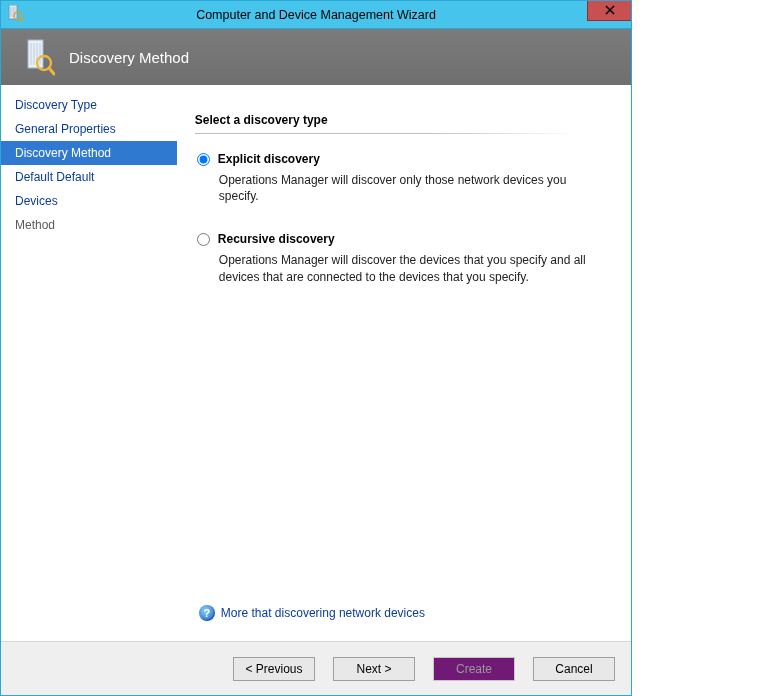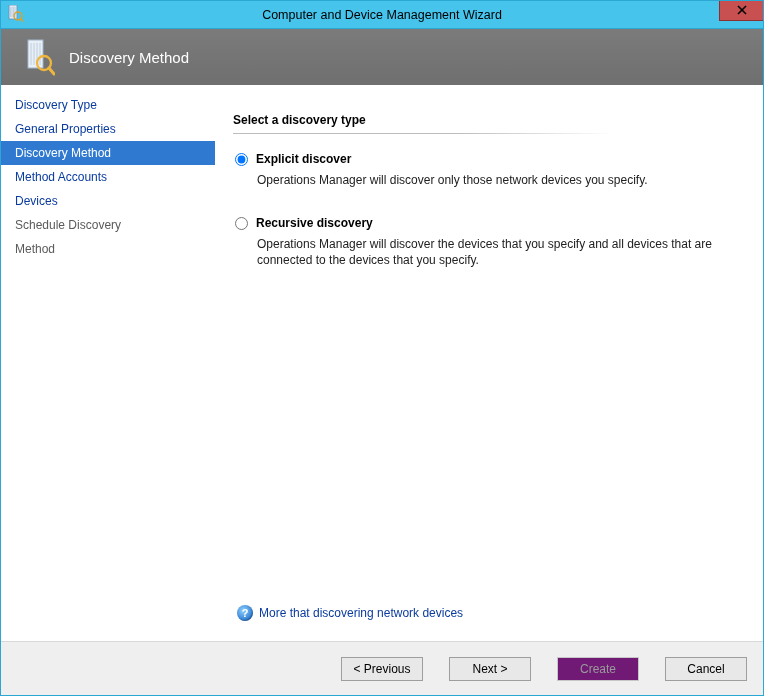--- a/index.html
+++ b/index.html
@@ -1,18 +1,18 @@
 <!DOCTYPE html>
 <html><head>
 <meta charset="utf-8">
 <style>
   * { box-sizing: border-box; }
   html, body { margin: 0; padding: 0; font-family: "Segoe UI", Tahoma, sans-serif; font-size: 12px; color: #000; }
   .window {
-    width: 764px; height: 696px;
+    width: 632px; height: 696px;
     border: 1px solid #2aa7d4;
     background: #fff;
     display: flex; flex-direction: column;
     position: relative;
   }
   .titlebar {
     height: 28px;
     background: #47c4ec;
     display: flex; align-items: center; justify-content: center;
     position: relative;
@@ -108,21 +108,21 @@
     background: radial-gradient(circle at 40% 35%, #8fd2ff, #2f7ad0 70%);
     display: flex; align-items: center; justify-content: center;
     color: #fff; font-weight: 700; font-size: 11px;
     box-shadow: inset -1px -1px 1px rgba(0,0,0,0.25);
   }
   .footer {
     height: 54px;
     background: #efefef;
     border-top: 1px solid #d8d8d8;
     display: flex; align-items: center; justify-content: flex-end;
-    padding: 0 16px; gap: 26px;
+    padding: 0 16px; gap: 18px;
   }
   .btn {
     min-width: 82px; height: 24px;
     border: 1px solid #9e9e9e;
     background: #e8e8e8;
     font-size: 12px;
     display: flex; align-items: center; justify-content: center;
     padding: 0 10px;
     cursor: default;
   }
@@ -174,33 +174,32 @@
     </span>
     <span>Discovery Method</span>
   </div>
 
   <div class="body">
 
     <div class="sidebar">
       <div class="side-item">Discovery Type</div>
       <div class="side-item">General Properties</div>
       <div class="side-item active">Discovery Method</div>
-      <div class="side-item">Method Accounts</div>
+      <div class="side-item">Default Default</div>
       <div class="side-item">Devices</div>
-      <div class="side-item muted">Schedule Discovery</div>
       <div class="side-item muted">Method</div>
     </div>
 
     <div class="content">
       <div class="section-title">Select a discovery type</div>
       <div class="section-rule"></div>
 
       <label class="opt">
         <input type="radio" name="disc" checked="" style="">
-        <span class="opt-label">Explicit discover</span>
+        <span class="opt-label">Explicit discovery</span>
       </label>
       <div class="opt-desc">Operations Manager will discover only those network devices you specify.</div>
 
       <label class="opt">
         <input type="radio" name="disc" style="">
         <span class="opt-label">Recursive discovery</span>
       </label>
       <div class="opt-desc">Operations Manager will discover the devices that you specify and all devices that are connected to the devices that you specify.</div>
 
       <div class="help-row">

